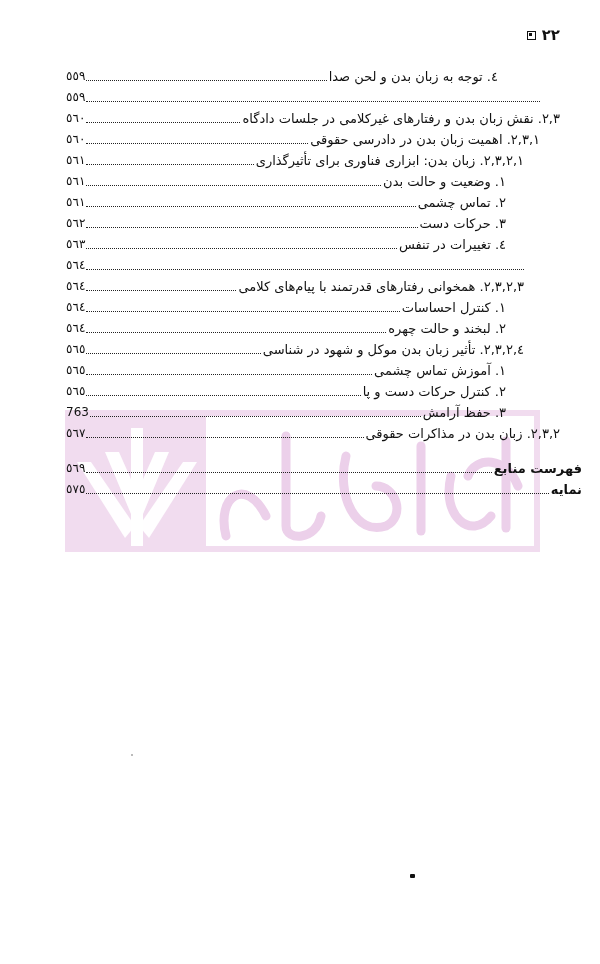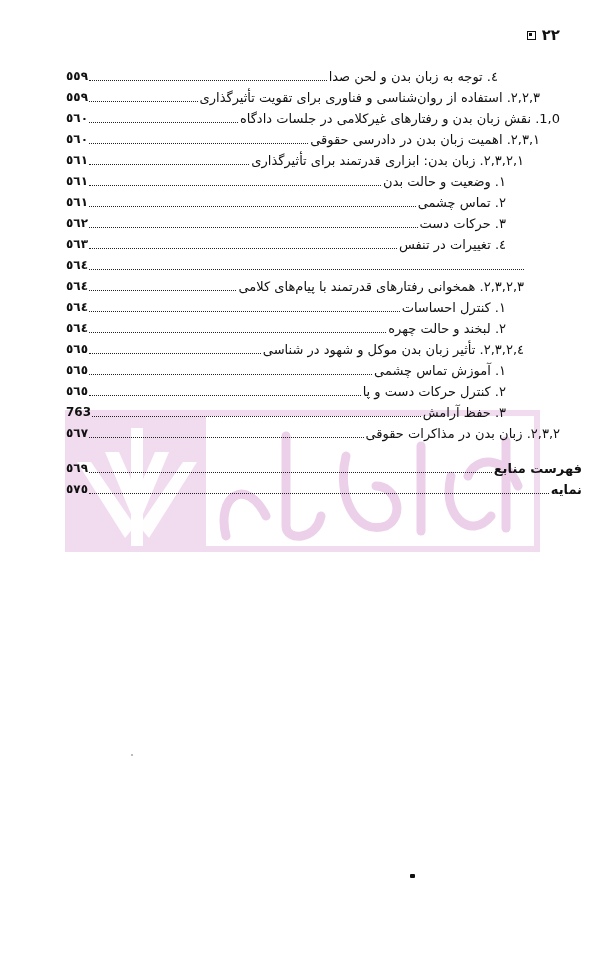--- a/index.html
+++ b/index.html
@@ -14,21 +14,21 @@
   .watermark { position: absolute; left: 65px; top: 410px; width: 475px; height: 142px;
                background: #f1dcef; z-index: 0; }
   .watermark .wm-right { position: absolute; left: 141px; top: 6px; width: 328px; height: 130px; background: #fff; }
   .watermark svg { position: absolute; left: 0; top: 0; }
 
   .toc { position: absolute; left: 66px; right: 40px; top: 64px; z-index: 1; }
   .row { position: relative; height: 21px; display: flex; direction: rtl; align-items: flex-end;
          font-size: 13px; line-height: 17px; }
   .row .title { white-space: nowrap; padding-left: 2px; }
   .row .dots { flex: 1; border-bottom: 1.4px dotted #222; margin-bottom: 4px; min-width: 10px; }
-  .row .page { white-space: nowrap; font-size: 12px; font-weight: bold; direction: rtl; padding-right: 1px; }
+  .row .page { white-space: nowrap; font-size: 12px; font-weight: normal; direction: rtl; padding-right: 1px; }
   .row.bold .title { font-weight: bold; }
   .gap { height: 14px; }
 
   .footer-mark { position: absolute; left: 410px; top: 874px; width: 5px; height: 4px; background: #111; border-radius: 1px; }
   .speck { position: absolute; left: 131px; top: 754px; width: 2px; height: 2px; background: #bbb; }
 </style>
 </head>
 <body>
 
 <div class="header">
@@ -60,36 +60,35 @@
   </div>
 </div>
 
 <div class="toc">
   <div class="row" style="padding-right:62px">
     <span class="title">٤. توجه به زبان بدن و لحن صدا</span>
     <span class="dots"></span>
     <span class="page">٥٥٩</span>
   </div>
   <div class="row" style="padding-right:20px">
-    <span class="title">٢,٢,٣. استفاده از روان‌شناسی و فناوری برای تقویت تأثیرگذاری</span>
     <span class="dots"></span>
     <span class="page">٥٥٩</span>
   </div>
   <div class="row" style="padding-right:0px">
-    <span class="title">1,0. نقش زبان بدن و رفتارهای غیرکلامی در جلسات دادگاه</span>
+    <span class="title">٢,٣. نقش زبان بدن و رفتارهای غیرکلامی در جلسات دادگاه</span>
     <span class="dots"></span>
     <span class="page">٥٦٠</span>
   </div>
   <div class="row" style="padding-right:20px">
     <span class="title">٢,٣,١. اهمیت زبان بدن در دادرسی حقوقی</span>
     <span class="dots"></span>
     <span class="page">٥٦٠</span>
   </div>
   <div class="row" style="padding-right:36px">
-    <span class="title">٢,٣,٢,١. زبان بدن: ابزاری قدرتمند برای تأثیرگذاری</span>
+    <span class="title">٢,٣,٢,١. زبان بدن: ابزاری فناوری برای تأثیرگذاری</span>
     <span class="dots"></span>
     <span class="page">٥٦١</span>
   </div>
   <div class="row" style="padding-right:54px">
     <span class="title">١. وضعیت و حالت بدن</span>
     <span class="dots"></span>
     <span class="page">٥٦١</span>
   </div>
   <div class="row" style="padding-right:54px">
     <span class="title">٢. تماس چشمی</span>

